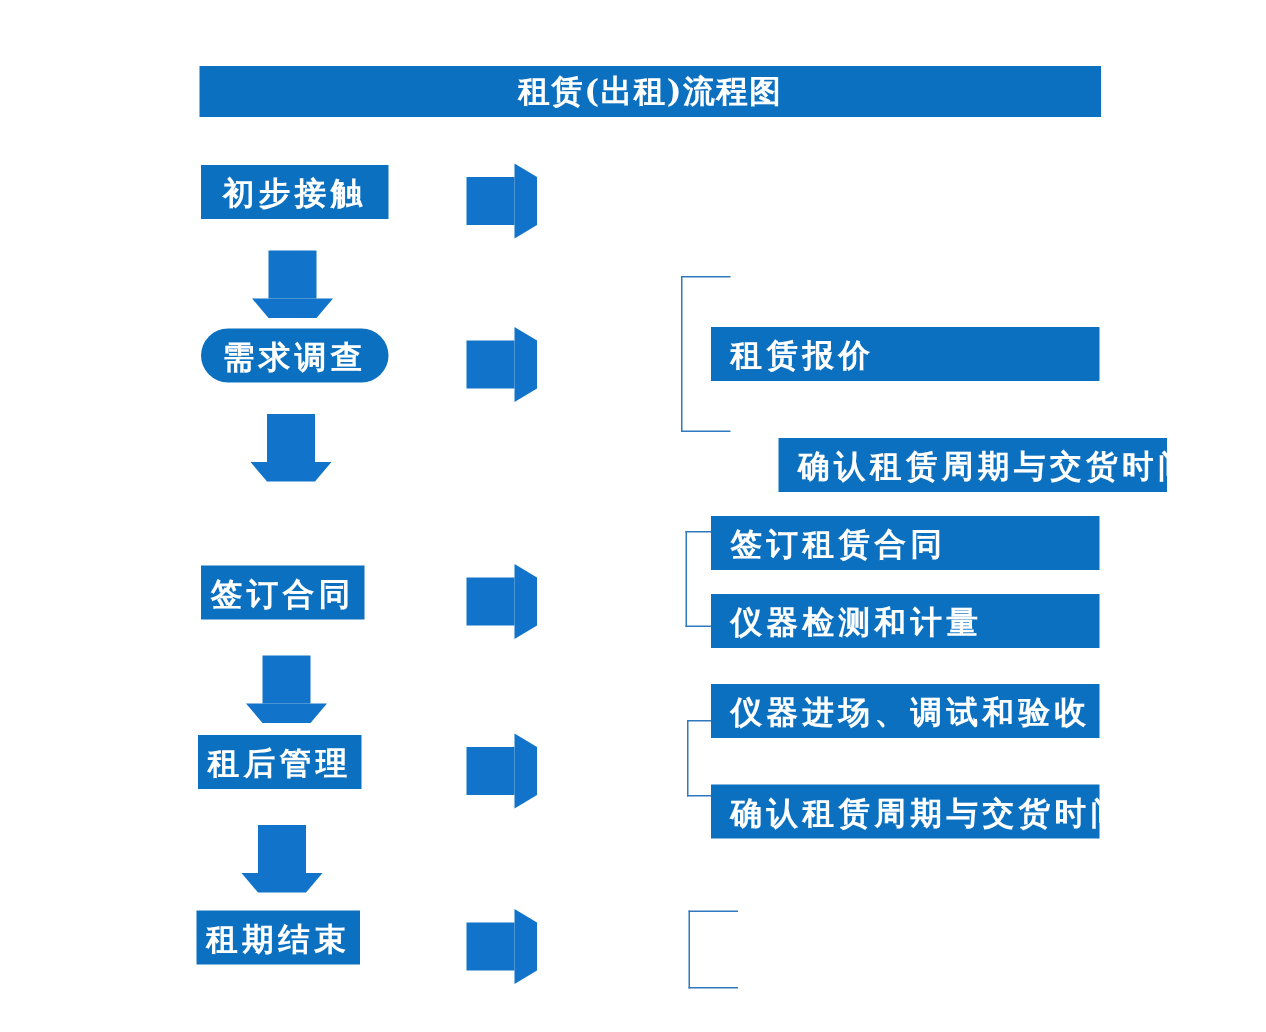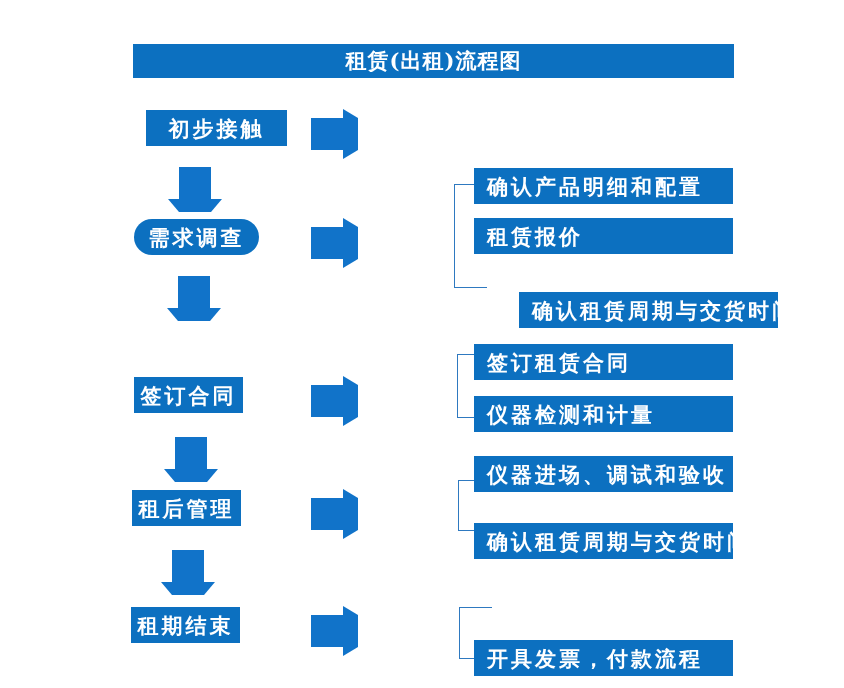--- a/index.html
+++ b/index.html
@@ -73,21 +73,21 @@
 </style>
 </head>
 <body>
 
 <div id="canvas">
 
   <div class="titlebar">
     <span>租赁(出租)流程图</span>
   </div>
 
-  <div class="box lbox" style="left:114px; top:78px;  width:141px;">初步接触</div>
+  <div class="box lbox" style="left:102px; top:78px;  width:125px;">初步接触</div>
   <div class="box lbox" style="left:102px; top:187px; width:125px;border-radius:18px;">需求调查</div>
   <div class="box lbox" style="left:102px; top:345px; width:109px;">签订合同</div>
   <div class="box lbox" style="left:100px; top:458px; width:109px;">租后管理</div>
   <div class="box lbox" style="left:99px;  top:575px; width:109px;">租期结束</div>
 
   <div class="varrow" style="left:147px; top:119px; height:61px;">
     <div class="shaft"></div>
     <div class="head"></div>
   </div>
   <div class="varrow" style="left:146px; top:228px; height:88px;">
@@ -122,22 +122,20 @@
   <div class="harrow" style="left:263px; top:583px;">
     <div class="shaft"></div>
     <div class="head"></div>
   </div>
 
   <div class="bracket" style="left:422px; top:152px; height:104px;"></div>
   <div class="bracket" style="left:425px; top:322px; height:64px;"></div>
   <div class="bracket" style="left:426px; top:448px; height:51px;"></div>
   <div class="bracket" style="left:427px; top:575px; height:52px;"></div>
 
-  <div class="box rbox" style="top:136px;">确认产品明细和配置</div>
   <div class="box rbox" style="top:186px;">租赁报价</div>
   <div class="box rbox" style="top:260px;margin-left:45px;">确认租赁周期与交货时间</div>
   <div class="box rbox" style="top:312px;">签订租赁合同</div>
   <div class="box rbox" style="top:364px;">仪器检测和计量</div>
   <div class="box rbox" style="top:424px;">仪器进场、调试和验收</div>
   <div class="box rbox" style="top:491px;">确认租赁周期与交货时间</div>
-  <div class="box rbox" style="top:608px;">开具发票，付款流程</div>
 
 </div>
 
 </body></html>

